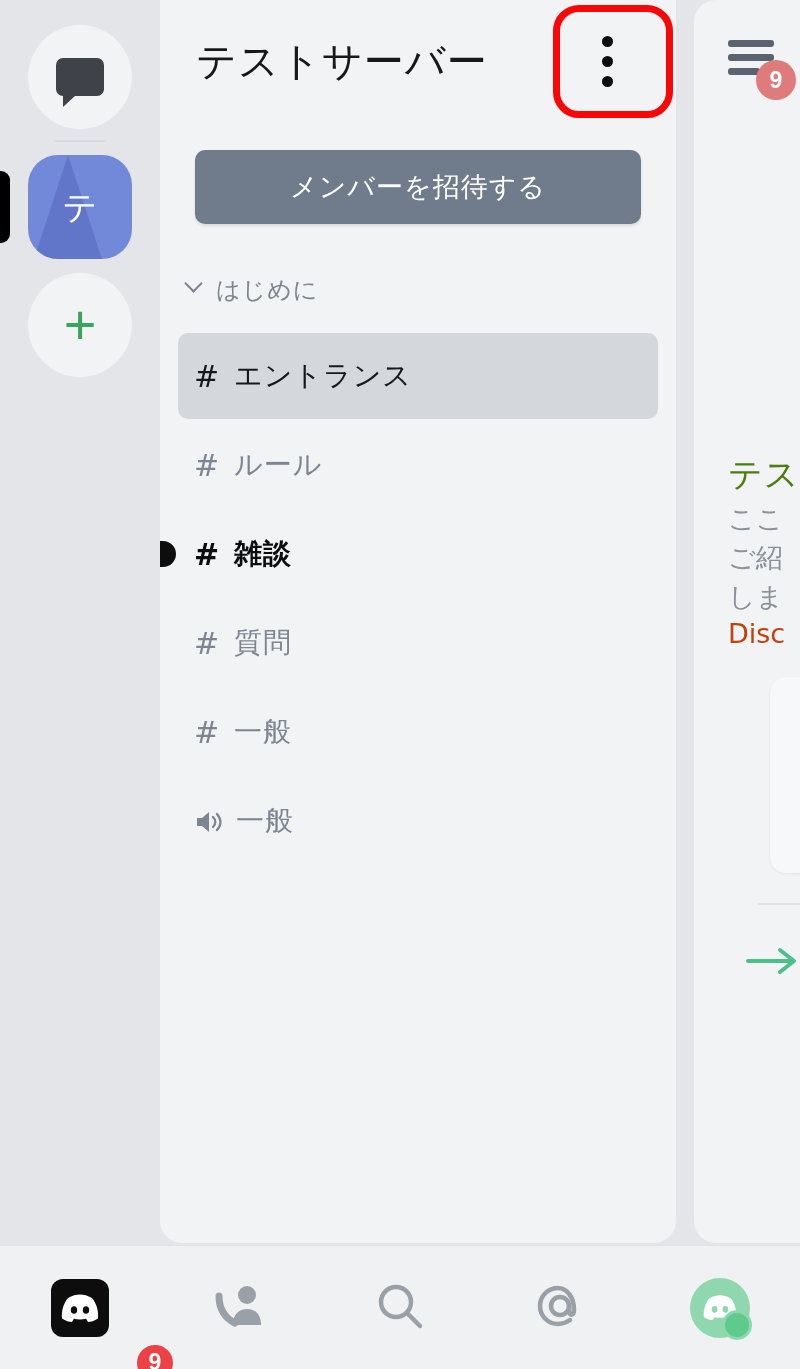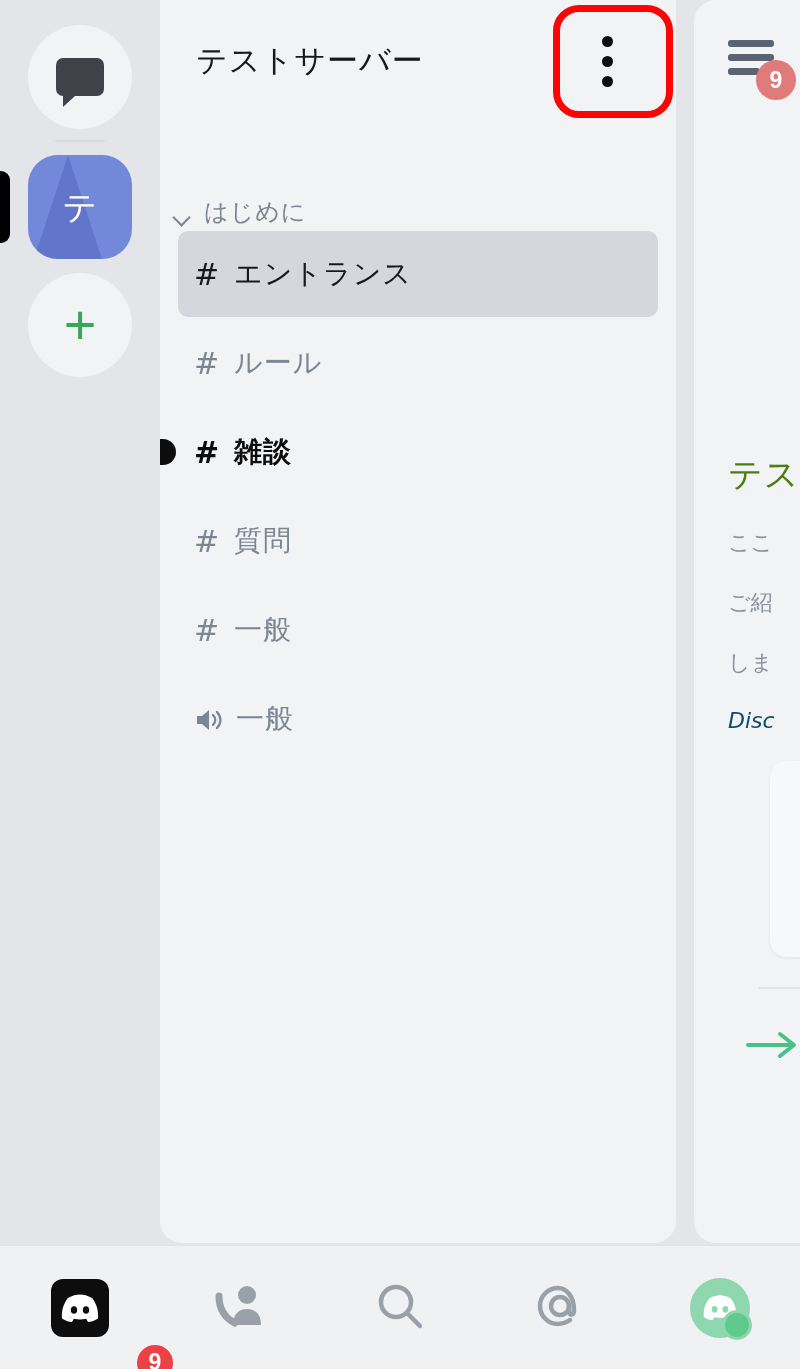--- a/index.html
+++ b/index.html
@@ -84,21 +84,21 @@
     border-radius: 0 0 22px 22px;
     overflow: hidden;
   }
   #panel-header {
     height: 122px;
     display: flex; align-items: center;
     padding: 0 14px 0 36px;
   }
   #server-title {
     flex: 1;
-    font-size: 31px; color: #16181b; letter-spacing: 1px;
+    font-size: 40px; color: #16181b; letter-spacing: 1px;
     font-family: "DejaVu Sans", sans-serif;
   }
   #menu-button {
     position: relative;
     width: 110px; height: 108px;
     display: flex; flex-direction: column;
     align-items: center; justify-content: center; gap: 9px;
   }
   #menu-button .dot {
     width: 11px; height: 11px; border-radius: 50%; background: #0d0d0d;
@@ -118,22 +118,22 @@
     width: 446px; height: 74px;
     background: #707c8c;
     border: none; border-radius: 10px;
     color: #ffffff; font-size: 27px;
     font-family: "DejaVu Sans", sans-serif;
     letter-spacing: 1px;
     box-shadow: 0 2px 3px rgba(0,0,0,0.10);
   }
   #channel-list { padding: 50px 0 0 0; }
   .category {
-    display: flex; align-items: flex-end; gap: 12px;
-    padding: 0 0 0 12px;
+    display: flex; align-items: flex-start; gap: 12px;
+    padding: 0 0 0 24px;
     height: 56px;
   }
   .chev {
     width: 20px; height: 20px; position: relative; flex: none;
   }
   .chev::after {
     content: ""; position: absolute; left: 3px; top: 3px;
     width: 11px; height: 11px;
     border-right: 2.6px solid #7c8591;
     border-bottom: 2.6px solid #7c8591;
@@ -200,24 +200,24 @@
     background: #e07b7b; color: #fff;
     font-size: 23px; font-weight: bold;
     display: flex; align-items: center; justify-content: center;
   }
   #rp-body { padding: 330px 0 0 34px; }
   #rp-title {
     font-size: 34px; color: #4d7c0f; letter-spacing: 1px; white-space: nowrap;
     font-family: "DejaVu Sans", sans-serif;
   }
   .rp-line {
-    font-size: 22px; color: #8b929c; margin-top: 30px; white-space: nowrap;
-    font-family: "DejaVu Sans", sans-serif;
-  }
-  .rp-link { color: #0c4a6e; font-style: italic; }
+    font-size: 27px; color: #8b929c; margin-top: 3px; white-space: nowrap;
+    font-family: "DejaVu Sans", sans-serif;
+  }
+  .rp-link { color: #c2410c; }
   #rp-card {
     margin: 28px 0 0 42px;
     width: 120px; height: 196px;
     background: #f7f8f9; border-radius: 16px;
     box-shadow: 0 1px 3px rgba(0,0,0,0.07);
     position: relative; overflow: hidden;
   }
   #rp-divider {
     margin: 30px 0 0 30px; width: 120px; height: 2px; background: #dfe2e6;
   }
@@ -299,20 +299,21 @@
 
     <div id="panel-header">
       <div id="server-title">テストサーバー</div>
       <div id="menu-button">
         <div class="dot"></div>
         <div class="dot"></div>
         <div class="dot"></div>
       </div>
     </div>
 
+    <button id="invite-button">メンバーを招待する</button>
 
     <div id="channel-list">
         <div class="category">
           <span class="chev"></span>
           <span class="category-label">はじめに</span>
         </div>
         <div class="channel-row active">
           <span class="hash">#</span>
           <span class="channel-name">エントランス</span>
         </div>

